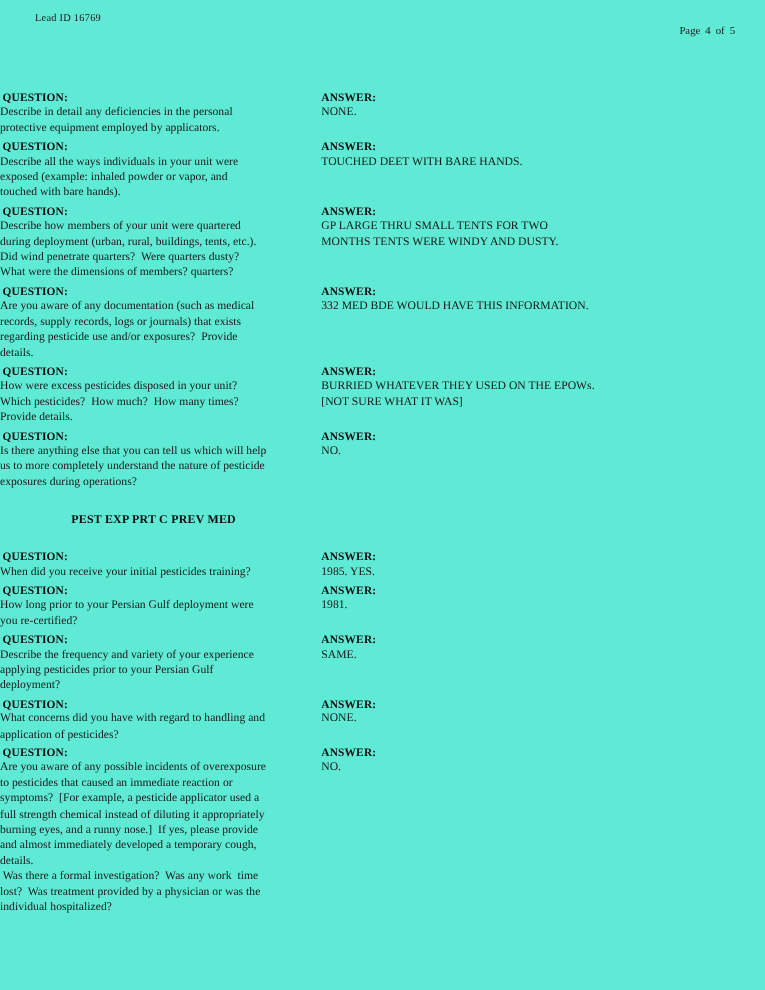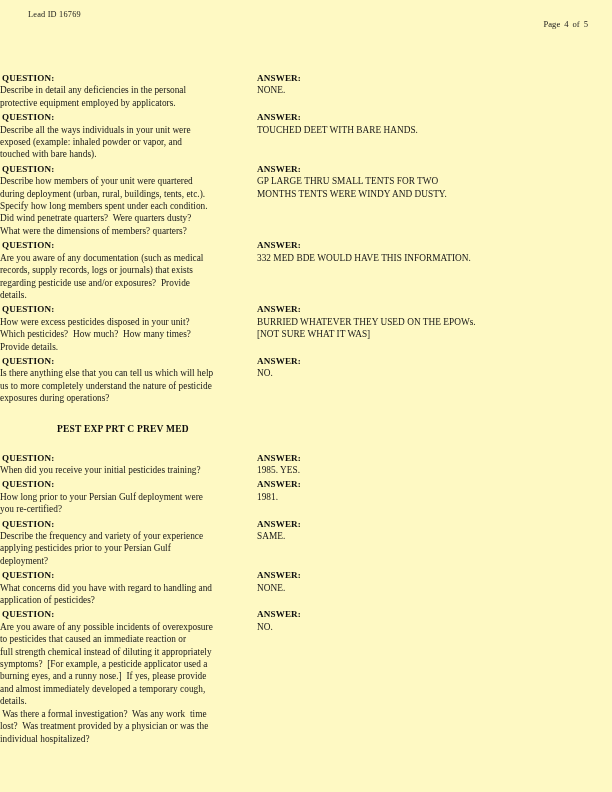--- a/index.html
+++ b/index.html
@@ -12,21 +12,21 @@
     height: 792px;
     font-family: "Liberation Serif", "DejaVu Serif", serif;
     color: #111111;
     position: relative;
     overflow: hidden;
   }
   .page {
     position: relative;
     width: 612px;
     height: 792px;
-    background: #fef9c3;
+    background: #5eead4;
   }
 
   
   .page-header {
     position: absolute;
     top: 10px;
     left: 0;
     width: 612px;
     height: 30px;
   }
@@ -154,21 +154,20 @@
           <div class="a-text"><span class="ln">TOUCHED DEET WITH BARE HANDS.</span></div>
         </div>
       </div>
       <div class="spacer-xs"></div>
       <div class="qa-row">
         <div class="col-q">
           <div class="label q-label">QUESTION:</div>
           <div class="q-text">
             <span class="ln">Describe how members of your unit were quartered</span>
             <span class="ln">during deployment (urban, rural, buildings, tents, etc.).</span>
-            <span class="ln">Specify how long members spent under each condition.</span>
             <span class="ln">Did wind penetrate quarters?  Were quarters dusty?</span>
             <span class="ln">What were the dimensions of members? quarters?</span>
           </div>
         </div>
         <div class="col-a">
           <div class="label a-label">ANSWER:</div>
           <div class="a-text"><span class="ln">GP LARGE THRU SMALL TENTS FOR TWO</span><span class="ln">MONTHS TENTS WERE WINDY AND DUSTY.</span></div>
         </div>
       </div>
       <div class="spacer-xs"></div>
@@ -274,22 +273,22 @@
           <div class="a-text"><span class="ln">NONE.</span></div>
         </div>
       </div>
       <div class="spacer-xs"></div>
       <div class="qa-row">
         <div class="col-q">
           <div class="label q-label">QUESTION:</div>
           <div class="q-text">
             <span class="ln">Are you aware of any possible incidents of overexposure</span>
             <span class="ln">to pesticides that caused an immediate reaction or</span>
+            <span class="ln">symptoms?  [For example, a pesticide applicator used a</span>
             <span class="ln">full strength chemical instead of diluting it appropriately</span>
-            <span class="ln">symptoms?  [For example, a pesticide applicator used a</span>
             <span class="ln">burning eyes, and a runny nose.]  If yes, please provide</span>
             <span class="ln">and almost immediately developed a temporary cough,</span>
             <span class="ln">details.</span>
             <span class="ln"> Was there a formal investigation?  Was any work  time</span>
             <span class="ln">lost?  Was treatment provided by a physician or was the</span>
             <span class="ln">individual hospitalized?</span>
           </div>
         </div>
         <div class="col-a">
           <div class="label a-label">ANSWER:</div>

